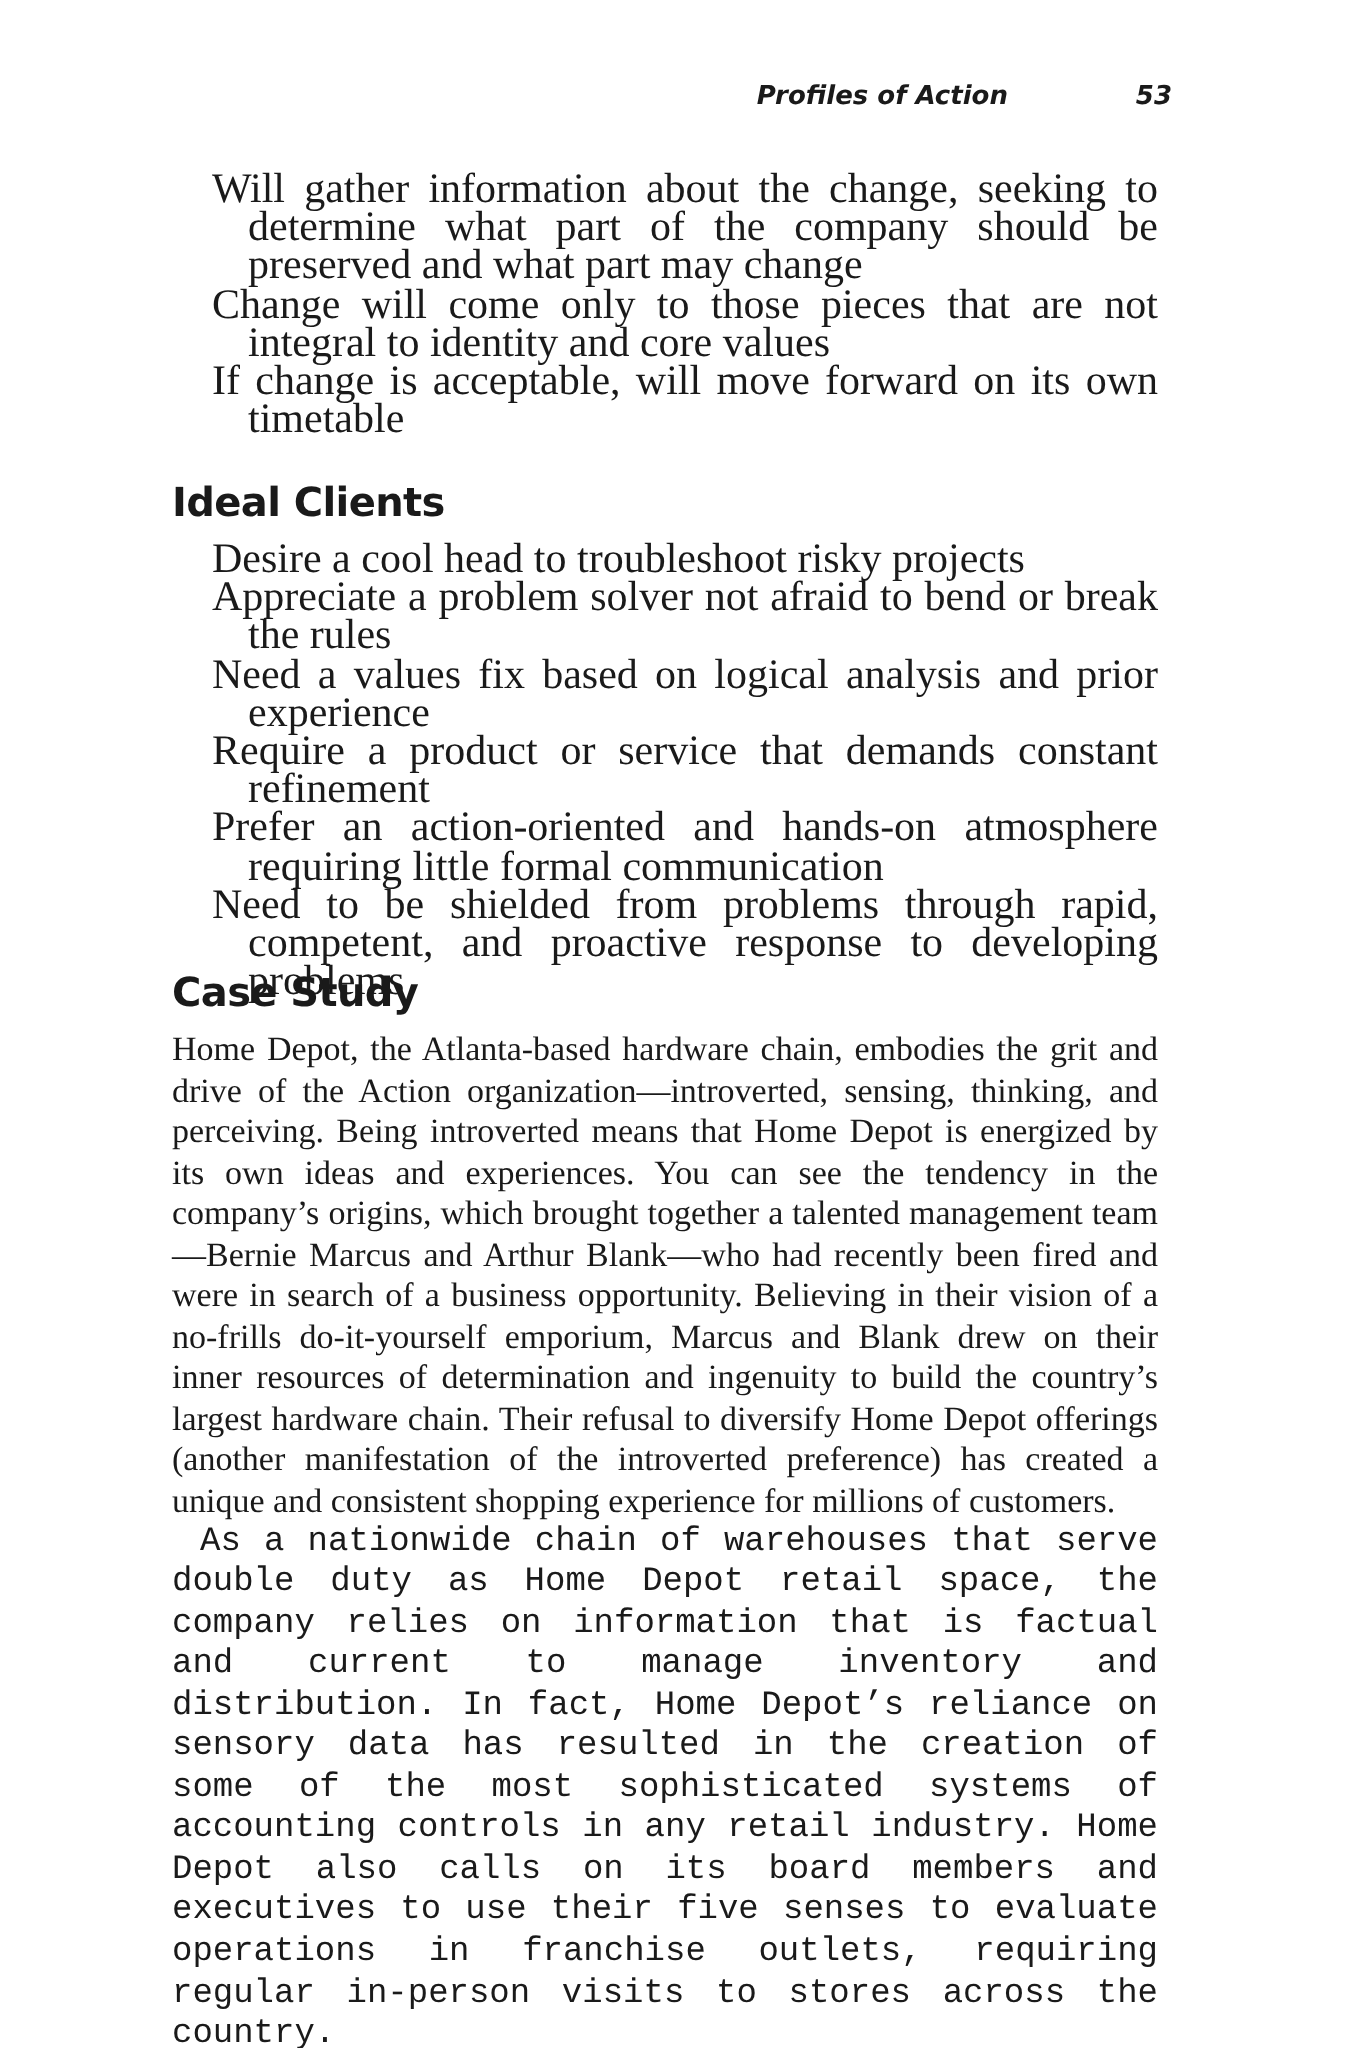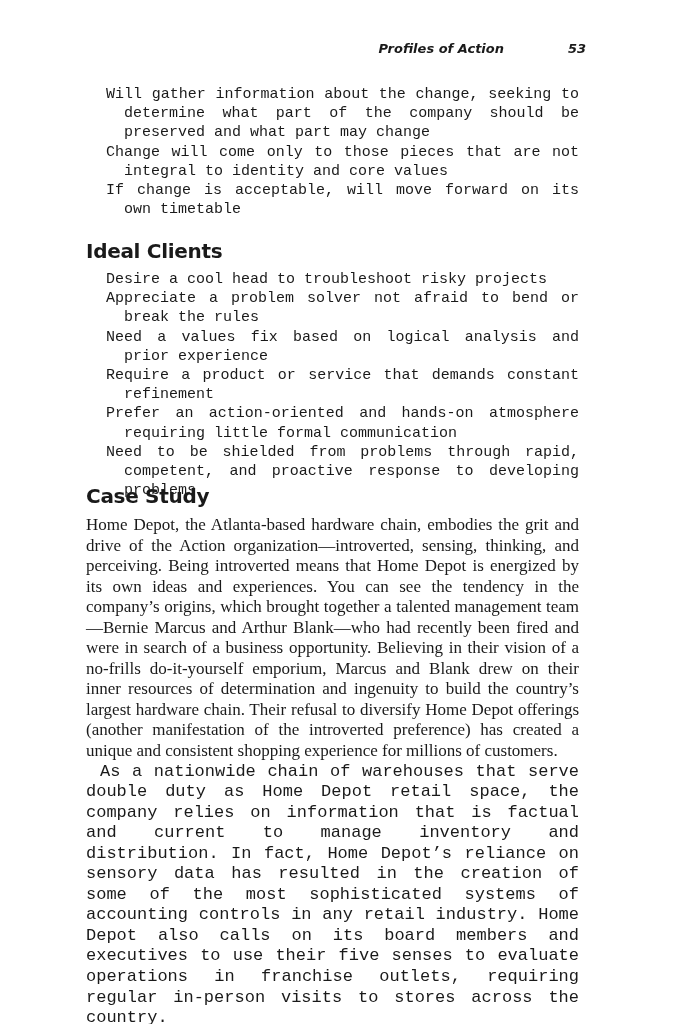--- a/index.html
+++ b/index.html
@@ -1,20 +1,20 @@
 <!DOCTYPE html>
 <html><head>
   <meta charset="utf-8">
   <style>
     html, body { margin: 0; padding: 0; background: #ffffff; }
     body { width: 682px; height: 1024px; position: relative; overflow: hidden; color: #1a1a1a; }
     .running-head { position: absolute; top: 41px; left: 0; width: 682px; height: 20px; font-family: "DejaVu Sans", sans-serif; font-weight: bold; font-size: 13px; font-style: italic; }
     .running-head .title { position: absolute; right: 178px; top: 0; }
     .running-head .pageno { position: absolute; right: 96px; top: 0; }
-    .list { position: absolute; left: 106px; width: 473px; margin: 0; padding: 0; list-style: none; font-family: Liberation Mono, monospace; font-size: 15px; line-height: 19.2px; }
+    .list { position: absolute; left: 106px; width: 473px; margin: 0; padding: 0; list-style: none; font-family: Liberation Serif, serif; font-size: 21px; line-height: 19.2px; }
     .list li { padding-left: 18px; text-indent: -18px; text-align: justify; text-align-last: left; }
     .list1 { top: 85px; }
     .list2 { top: 270px; }
     .heading { position: absolute; left: 86px; font-family: "DejaVu Sans", sans-serif; font-weight: bold; font-size: 20px; letter-spacing: -0.3px; }
     .h-ideal { top: 239px; }
     .h-case { top: 484px; }
     .body-text { position: absolute; left: 86px; width: 493px; top: 515px; font-family: "Liberation Serif", serif; font-size: 17px; line-height: 20.55px; text-align: justify; margin: 0; }
     .body-text p { margin: 0; }
     .body-text p.indent { text-indent: 14px; font-family: Liberation Mono, monospace; }
   </style>

